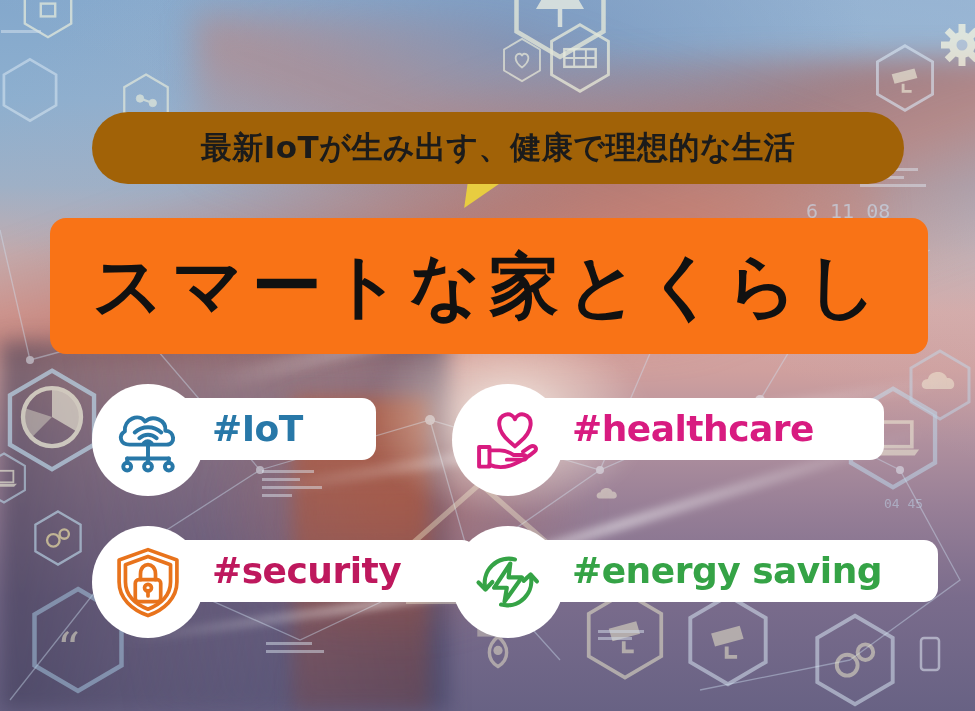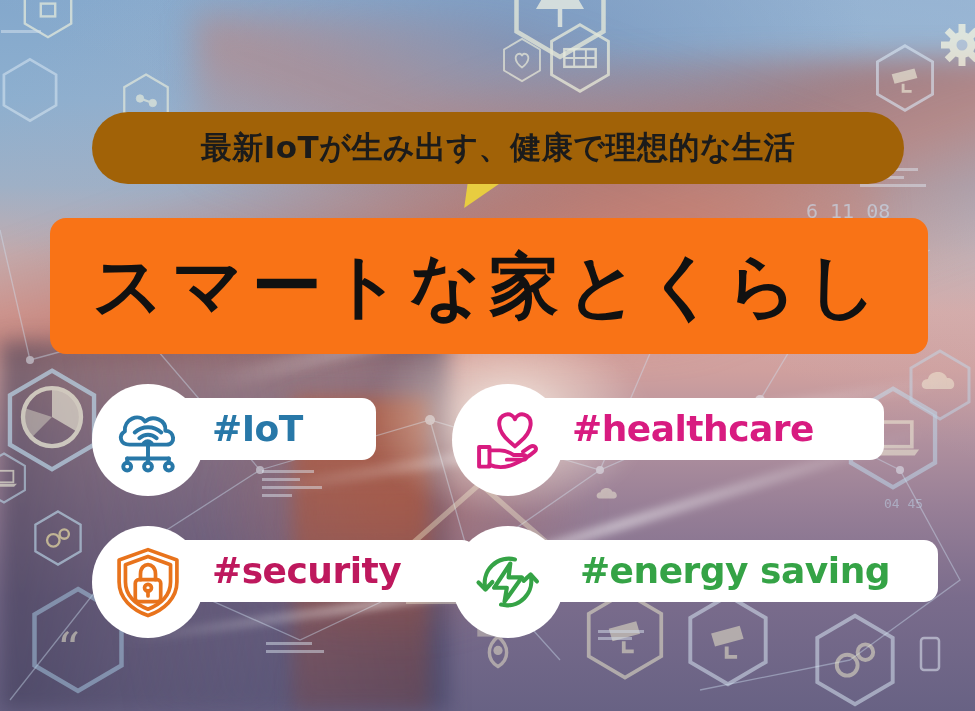--- a/index.html
+++ b/index.html
@@ -121,21 +121,21 @@
     letter-spacing:-.5px; line-height:1;
   }
   #chip-iot        { left:92px;  top:384px; }
   #chip-healthcare { left:452px; top:384px; }
   #chip-security   { left:92px;  top:526px; }
   #chip-energy     { left:452px; top:526px; }
 
   #chip-iot .chip-pill        { width:226px; }
   #chip-healthcare .chip-pill { width:374px;align-items:center; }
   #chip-security .chip-pill   { width:326px; }
-  #chip-energy   .chip-pill   { width:428px;justify-content:center; }
+  #chip-energy   .chip-pill   { width:428px; }
 
   .icon-svg { width:74px; height:74px; display:block; }
 </style>
 </head>
 <body>
 
 <div id="bg">
   <div class="bg-layer bg-base"></div>
   <div class="bg-layer bg-room"></div>
   <div class="bg-layer bg-wedge"></div>

